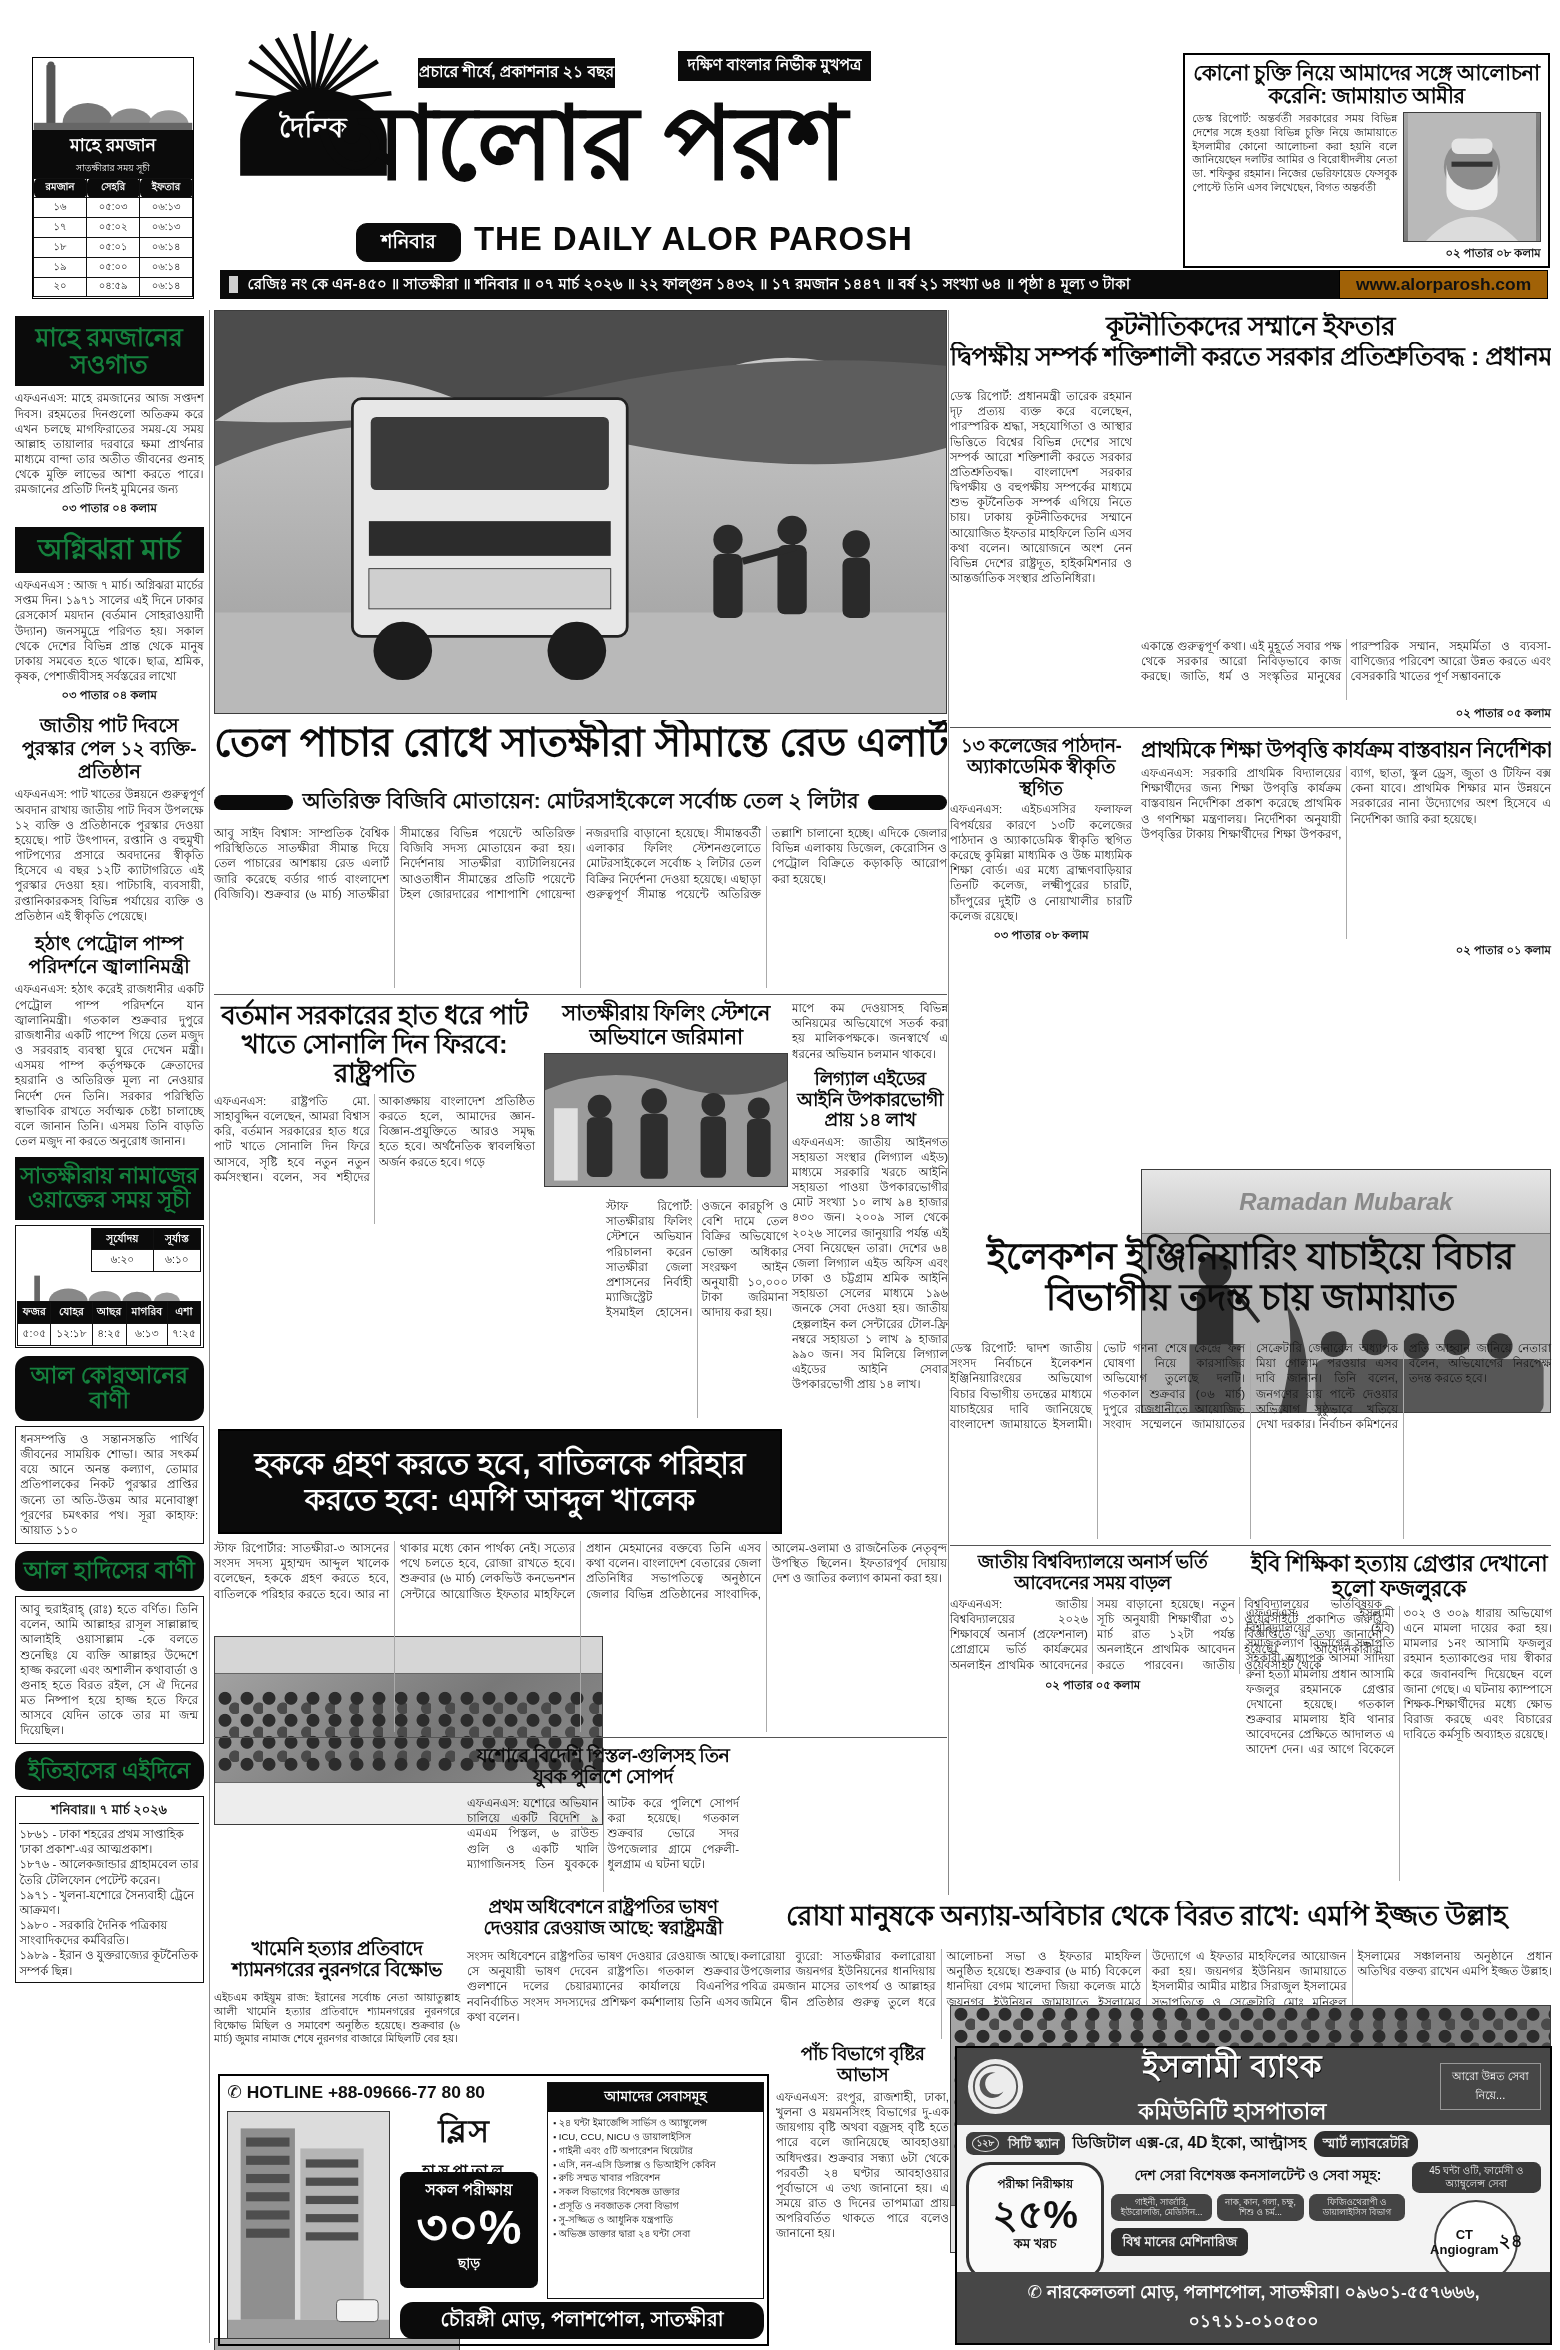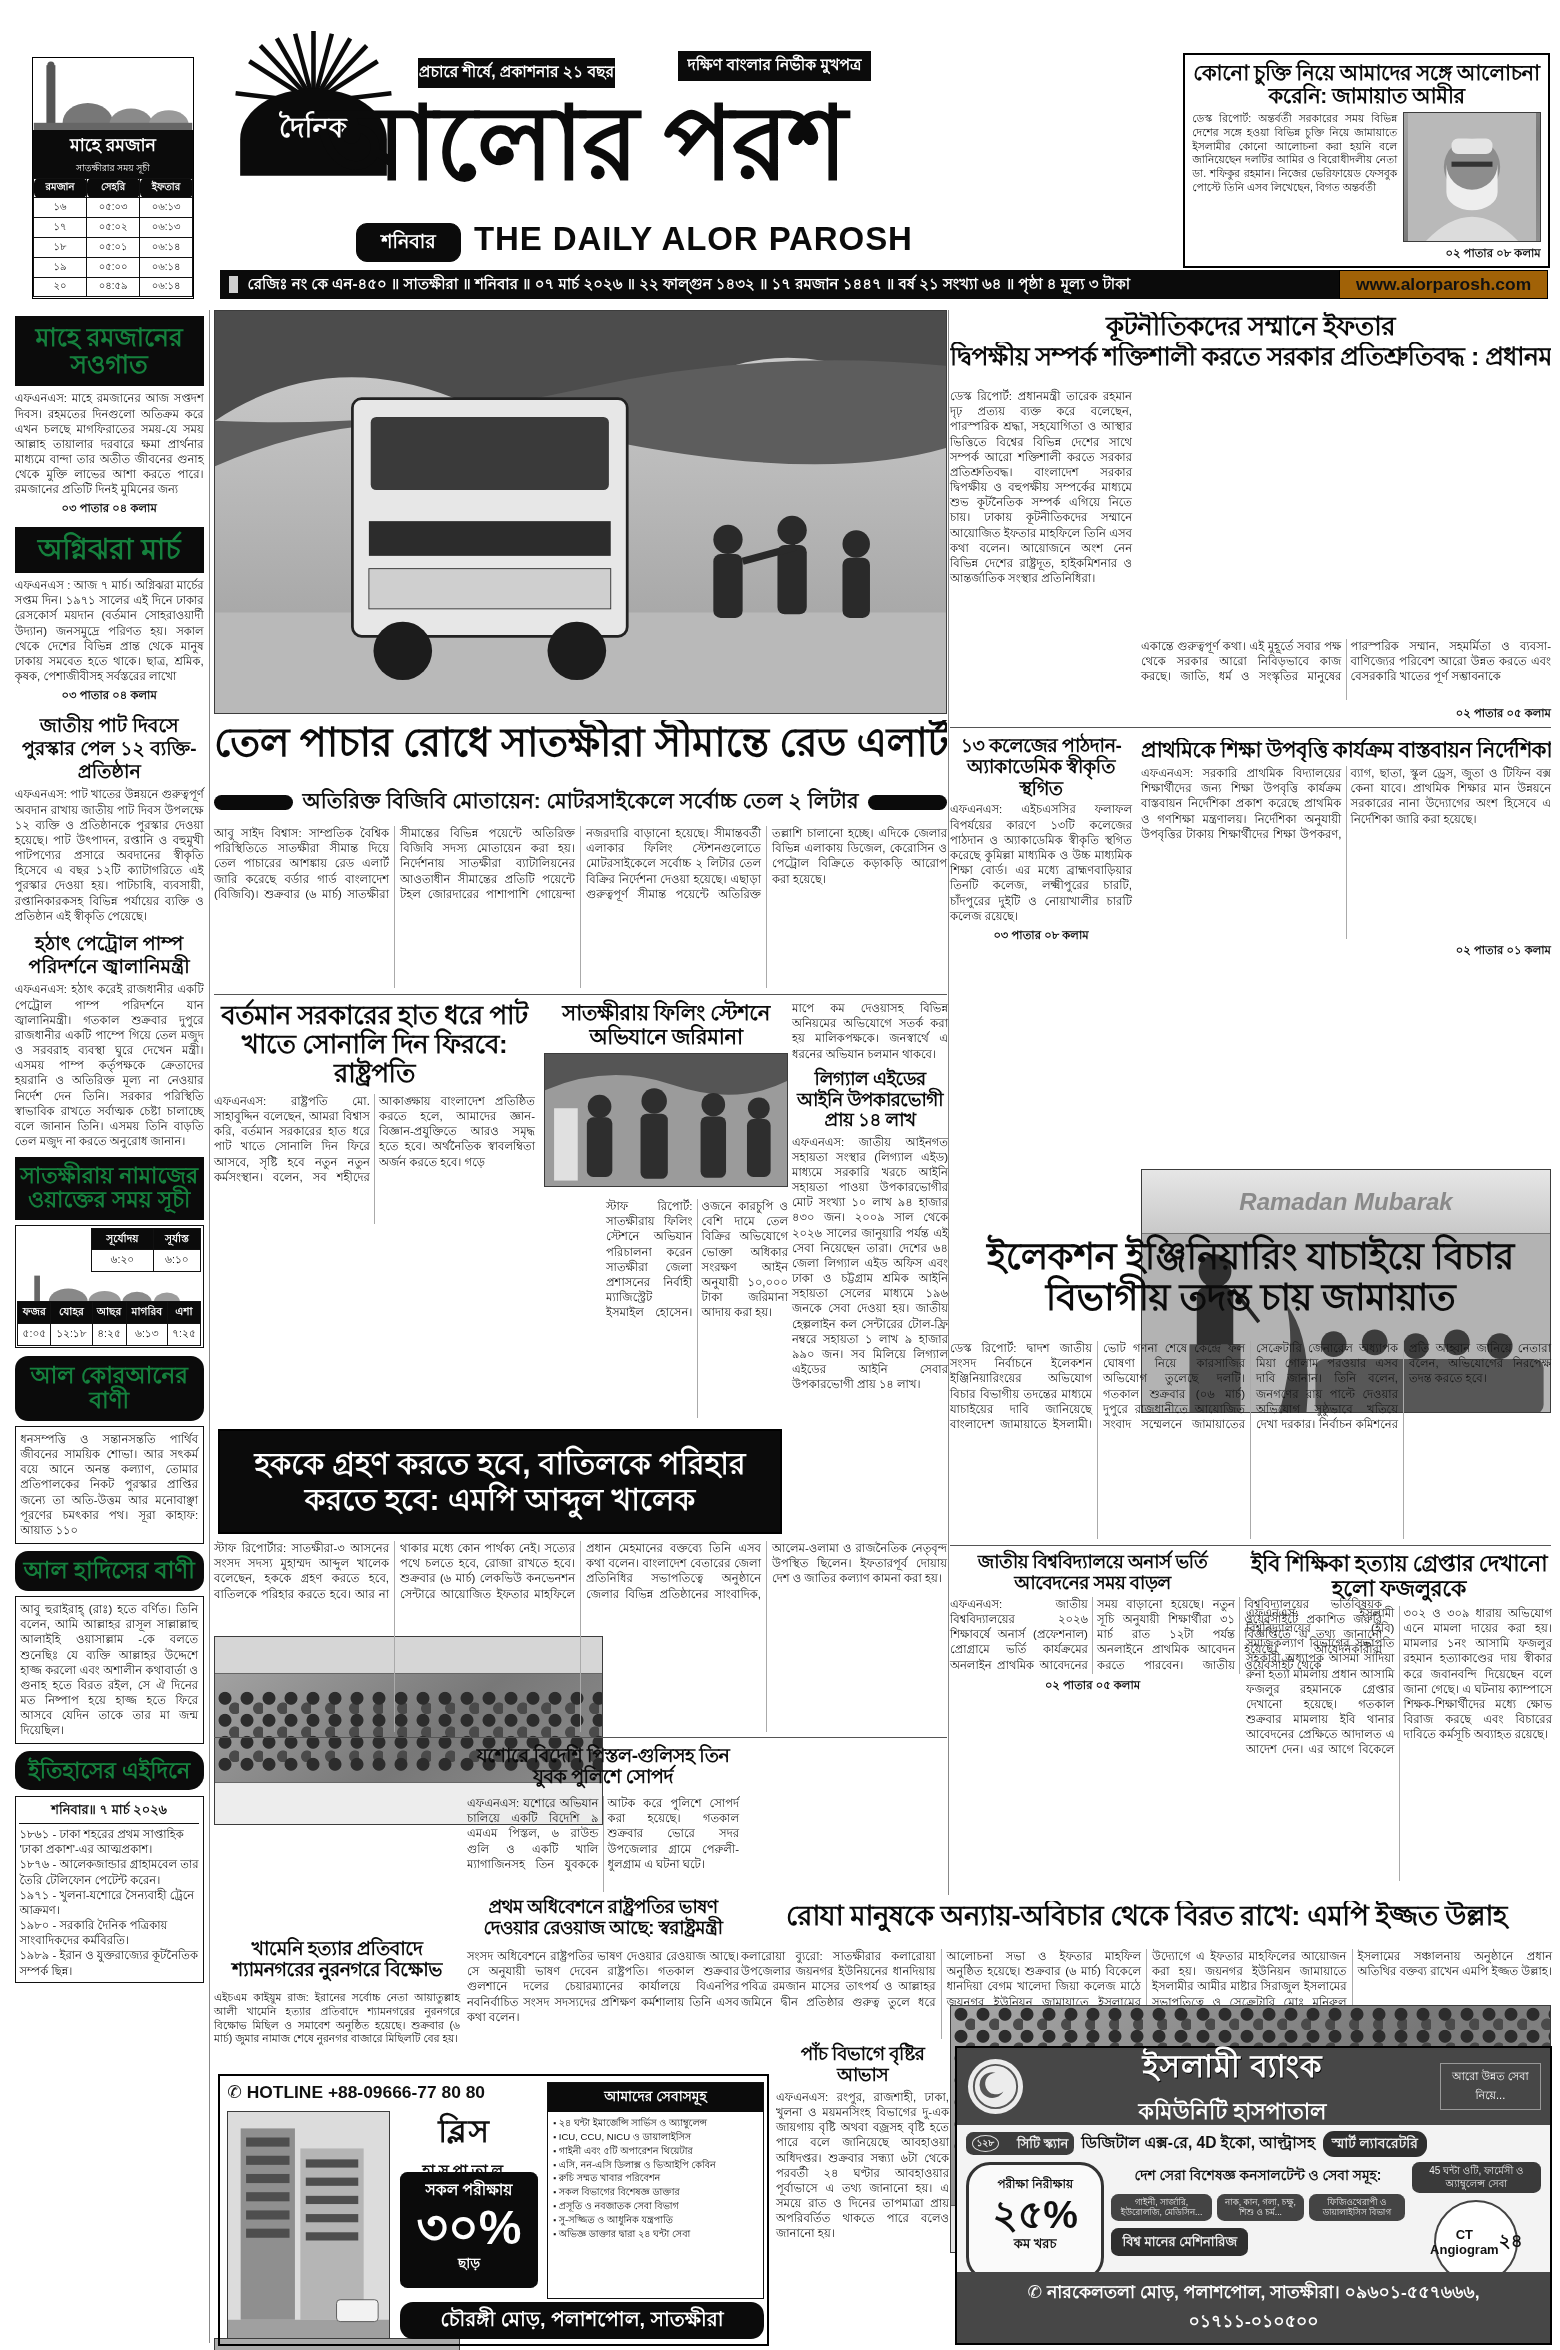--- a/index.html
+++ b/index.html
@@ -464,21 +464,21 @@
           <circle cx="30" cy="30" r="22" fill="none" stroke="#555" stroke-width="2"></circle>
         <path d="M30 16 a11 11 0 1 0 8 19 a13 13 0 1 1 -8 -19 Z" fill="#555"></path>
       </svg>
       <div style="flex:1;text-align:center">
         <div style="font-size:31px;font-weight:900;letter-spacing:0.9px;color:#fff;text-shadow:0.9px 0.9px 0 #000">ইসলামী ব্যাংক</div>
         <div style="font-size:22px;font-weight:800">কমিউনিটি হাসপাতাল</div>
       </div>
       <div style="width:101px;font-size:11px;border:0.9px solid #999;padding:3.7px;text-align:center">আরো উন্নত সেবা নিয়ে...</div>
     </div>
     <div style="display:flex;align-items:center;gap:7.3px;padding:5.5px 9.2px">
-      <div class="chip" style="font-size:13px;font-weight:800;background:#3d3d3d;display:flex;align-items:center;gap:18px">
+      <div class="chip" style="font-size:13px;font-weight:800;background:#3d3d3d;display:flex;align-items:center;gap:9px">
         <span style="border:0.9px solid #ddd;border-radius:50%;padding:1.8px 3.7px;font-size:9.2px">১২৮</span>
         <span>সিটি স্ক্যান</span>
       </div>
       <div style="font-size:15.6px;font-weight:800">ডিজিটাল এক্স-রে, 4D ইকো, আল্ট্রাসহ</div>
       <div class="chip" style="font-size:13.8px;font-weight:800;background:#2f2f2f;border-radius:11px;padding:4.6px 9.2px">স্মার্ট ল্যাবরেটরি</div>
     </div>
     <div style="display:flex;gap:7.3px;padding:0 9.2px">
       <div style="width:138px;height:119px;border:3.7px solid #333;border-radius:24px;background:#fafafa;text-align:center;padding-top:9.2px;flex:none">
         <div style="font-size:12px;font-weight:700">পরীক্ষা নিরীক্ষায়</div>
         <div style="font-size:39px;font-weight:900;line-height:1">২৫%</div>

